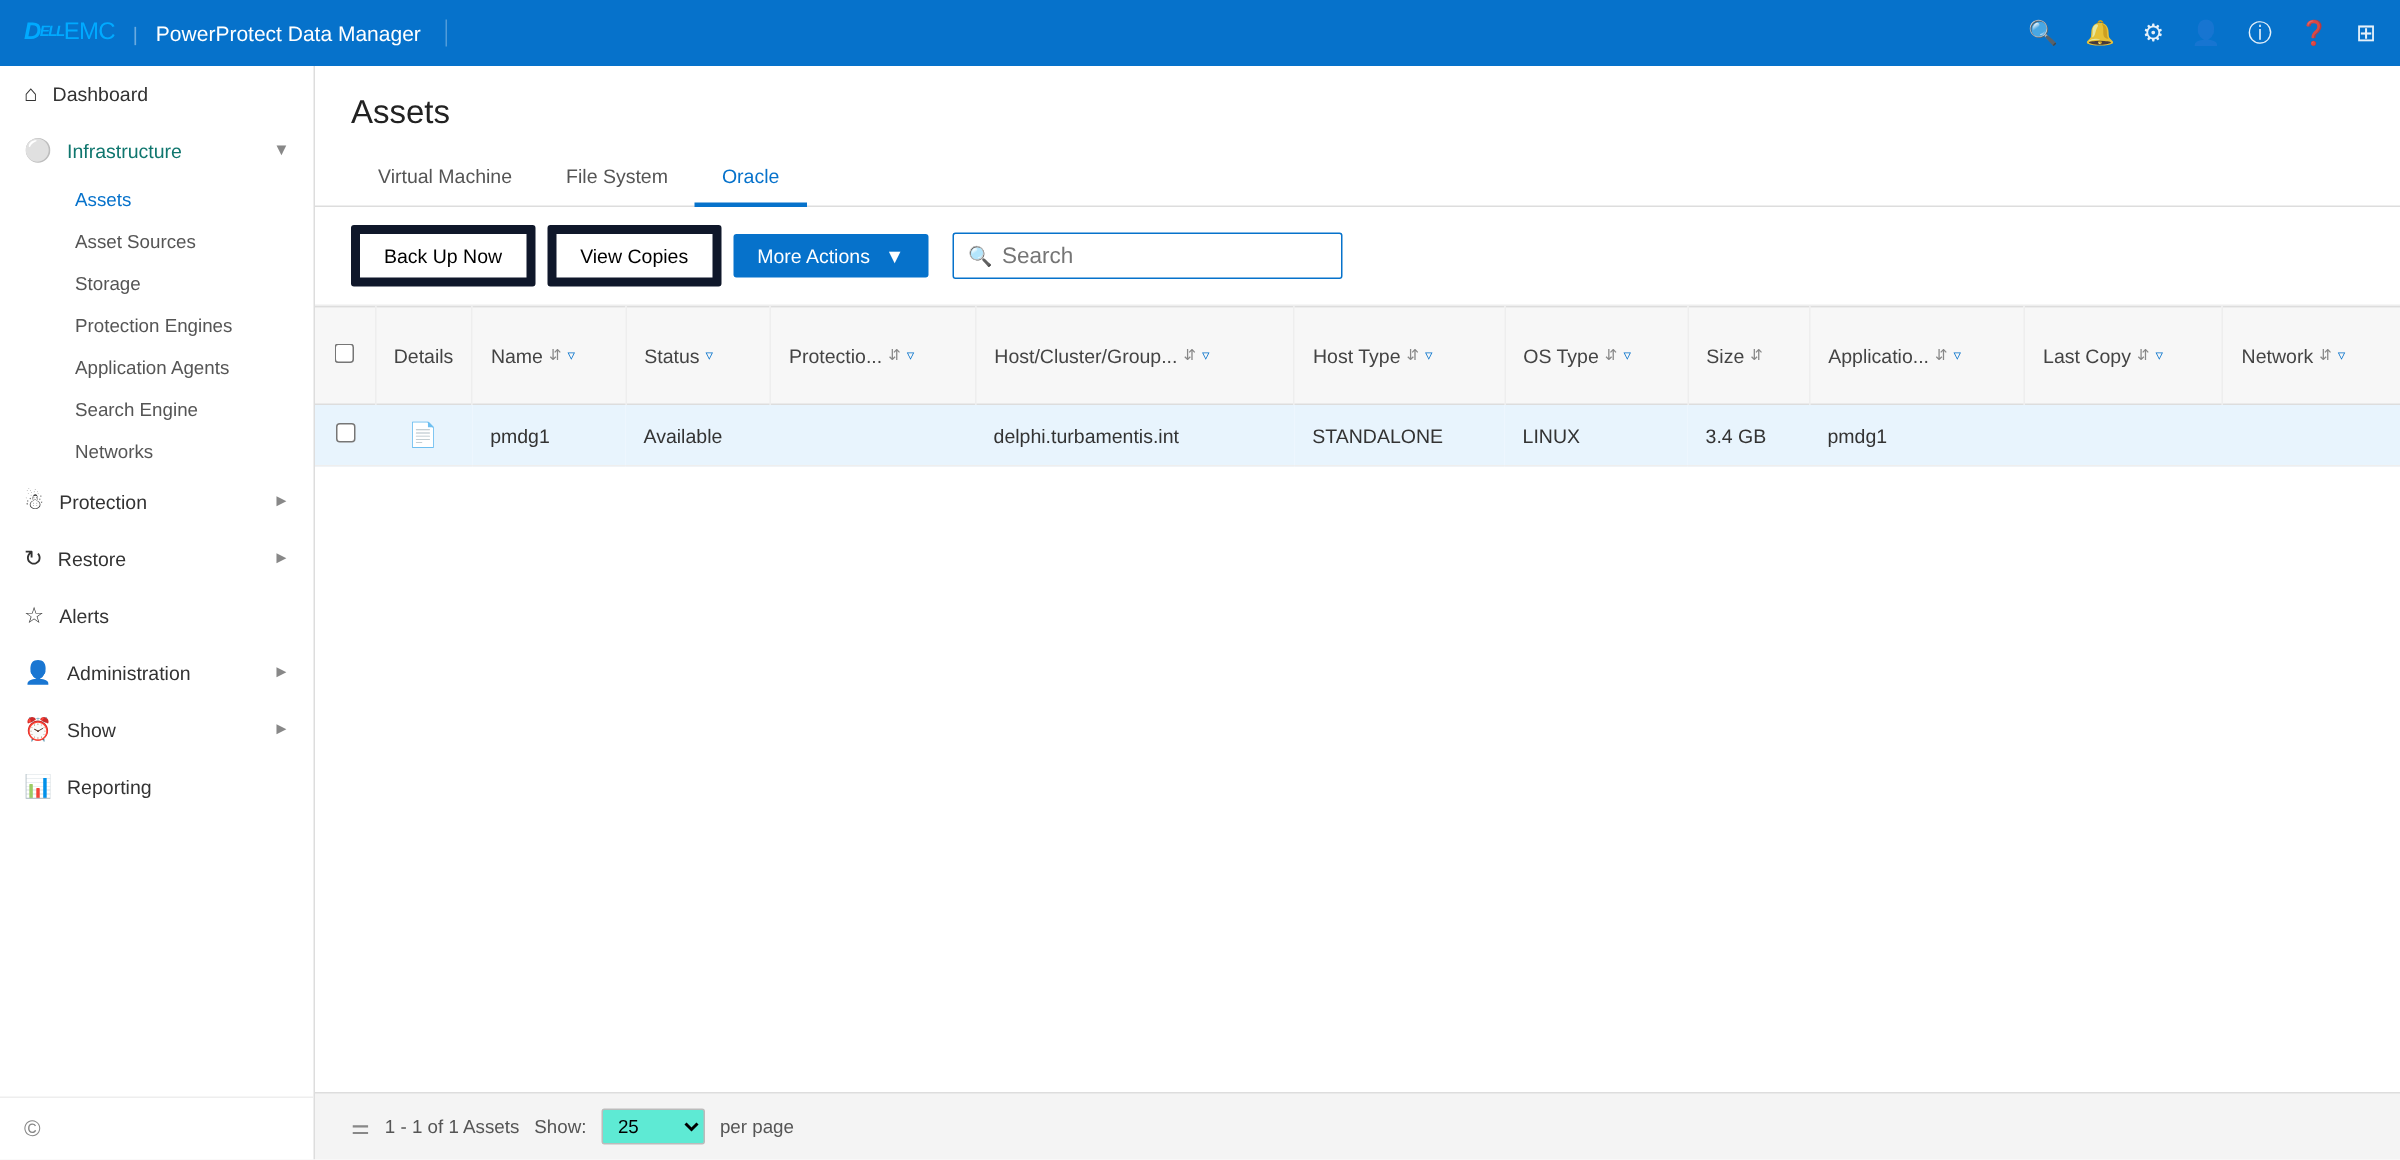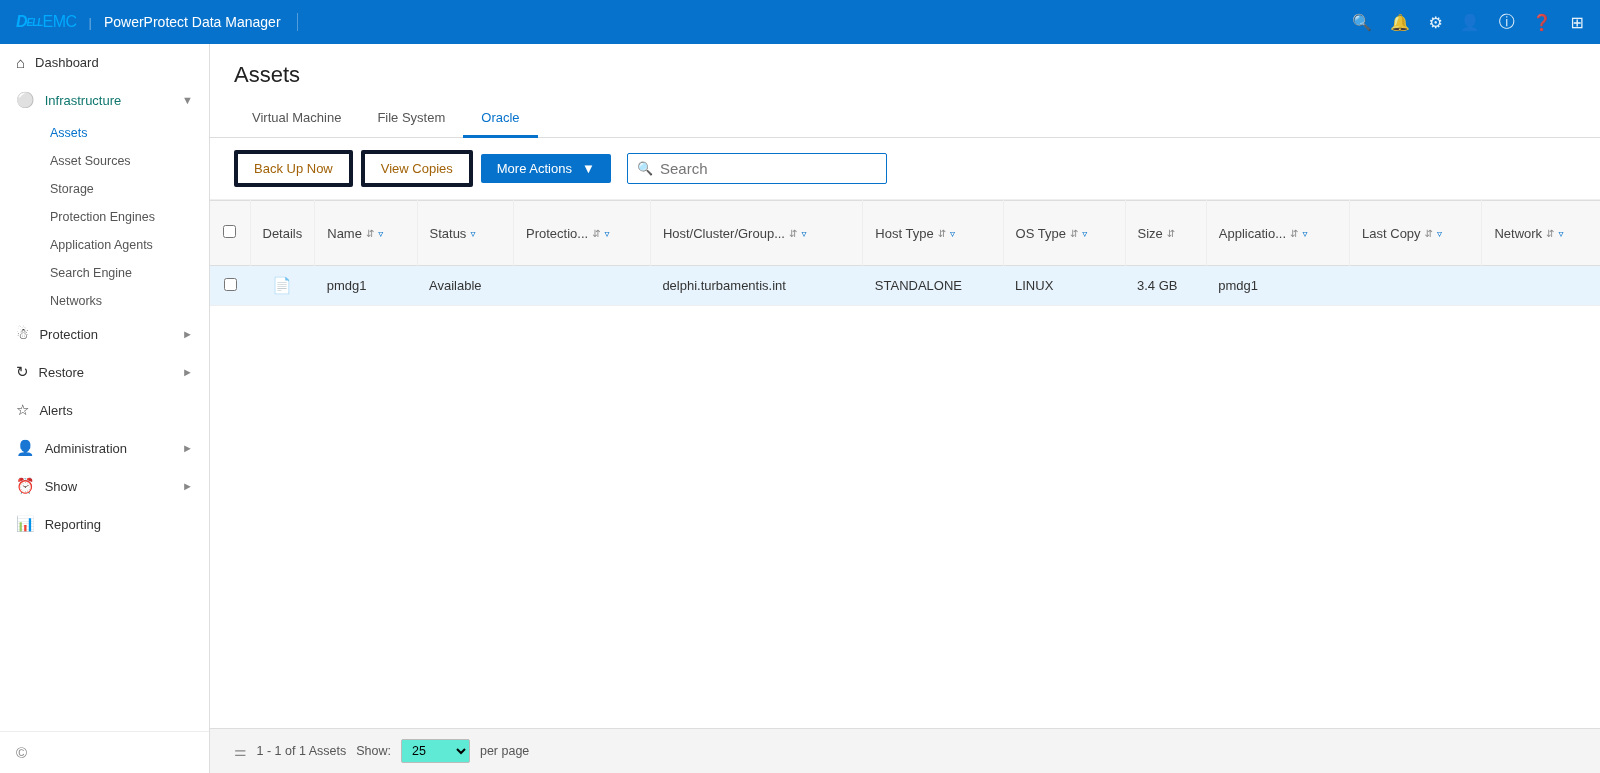--- a/index.html
+++ b/index.html
@@ -152,23 +152,23 @@
     .toolbar {
       display: flex;
       align-items: center;
       padding: 12px 24px;
       gap: 8px;
       background: white;
       border-bottom: 1px solid #eee;
     }
     .btn-outline {
       padding: 7px 16px;
-      border: 4px solid #0f172a;
-      background: white;
-      color: #a16207;
+      border: 6px solid #0f172a;
+      background: white;
+      color: #000000;
       cursor: pointer;
       font-size: 13px;
       border-radius: 2px;
     }
     .btn-primary {
       padding: 7px 16px;
       background: #0672cb;
       color: white;
       border: none;
       cursor: pointer;

